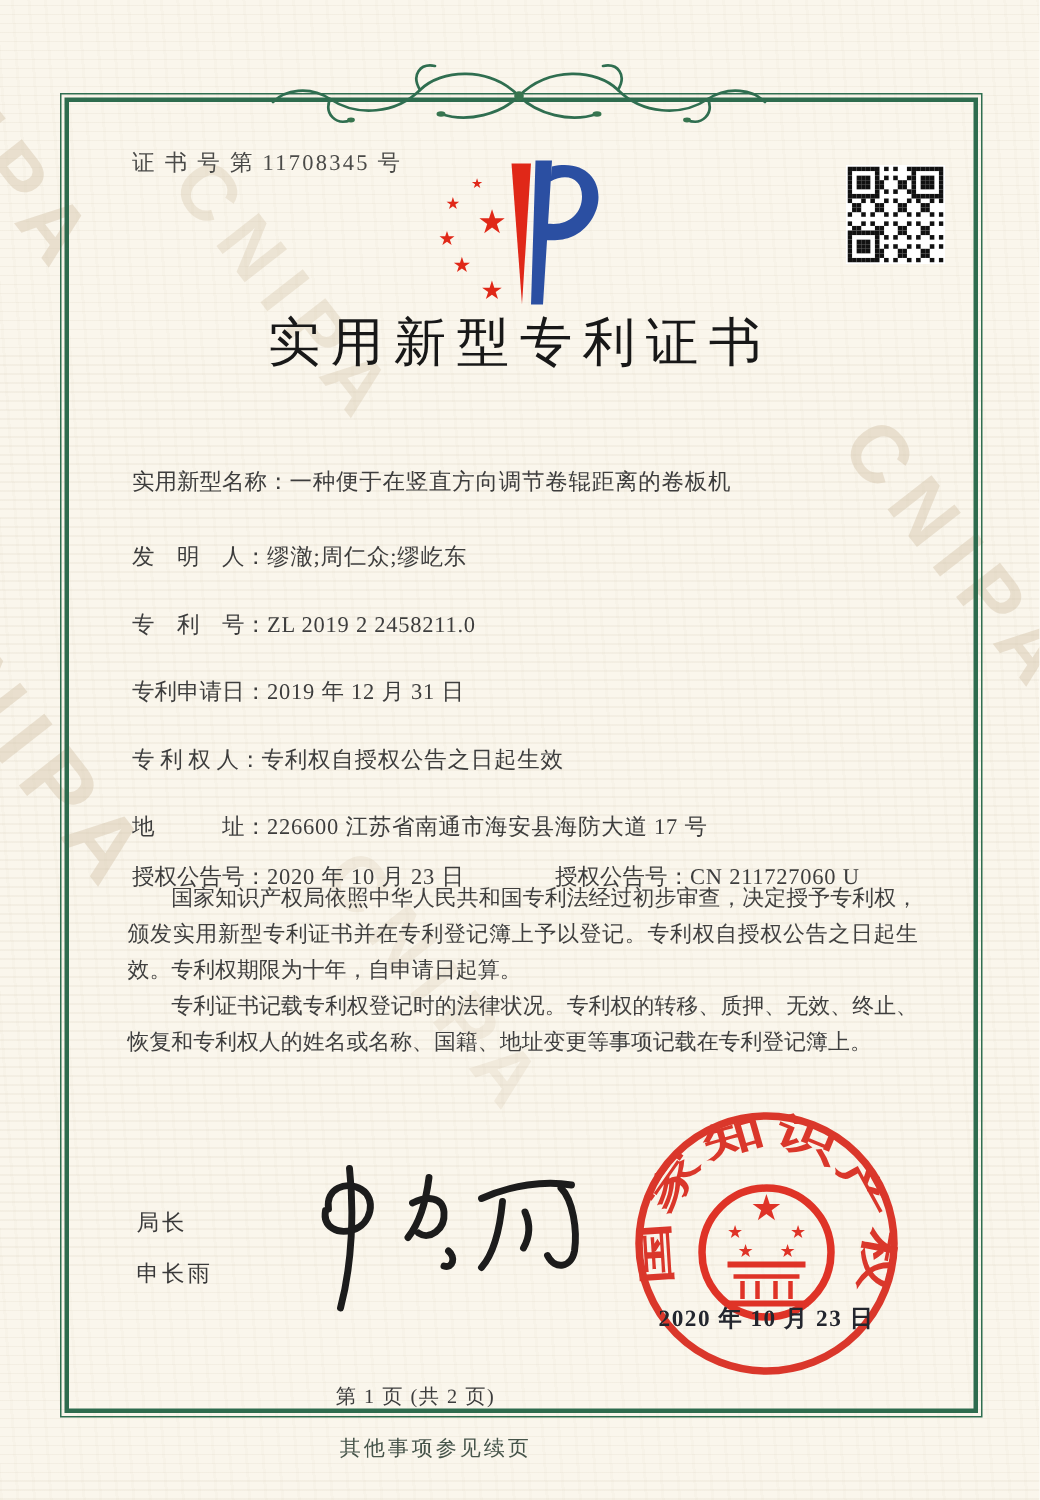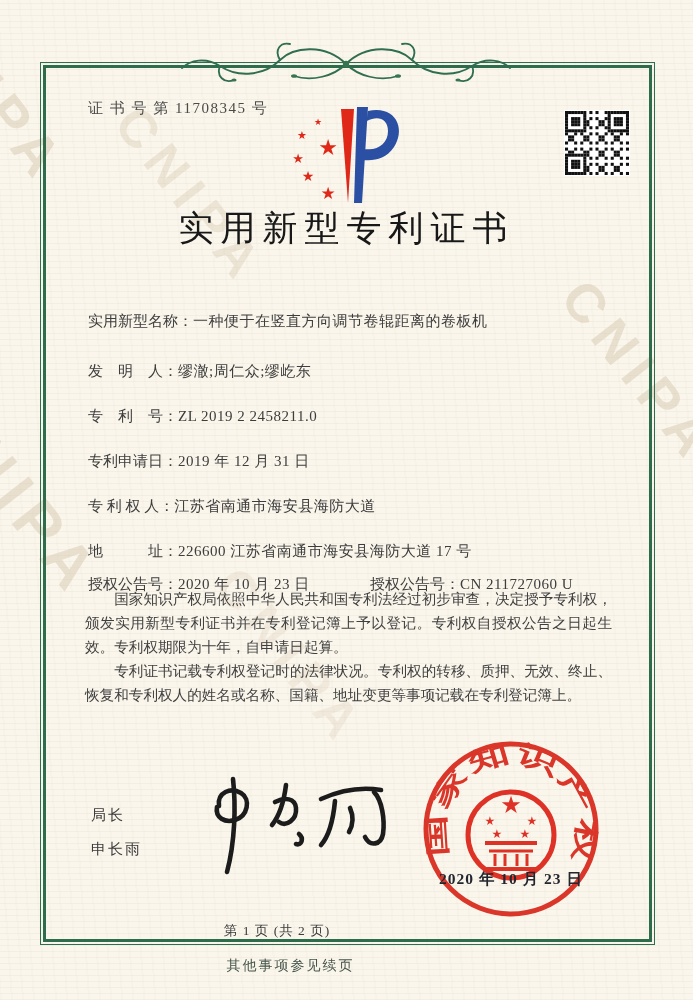--- a/index.html
+++ b/index.html
@@ -299,21 +299,21 @@
   <div class="frow" style="left:88px;top:340px;">
     <span class="flabel">发　明　人：</span><span class="fvalue">缪澈;周仁众;缪屹东</span>
   </div>
   <div class="frow" style="left:88px;top:385px;">
     <span class="flabel">专　利　号：</span><span class="fvalue">ZL 2019 2 2458211.0</span>
   </div>
   <div class="frow" style="left:88px;top:430px;">
     <span class="flabel">专利申请日：</span><span class="fvalue">2019 年 12 月 31 日</span>
   </div>
   <div class="frow" style="left:88px;top:475px;">
-    <span class="flabel">专 利 权 人：</span><span class="fvalue">江苏省南通市海安县海防大道</span>
+    <span class="flabel">专 利 权 人：</span><span class="fvalue">专利权自授权公告之日起生效</span>
   </div>
   <div class="frow" style="left:88px;top:520px;">
     <span class="flabel">地　　　址：</span><span class="fvalue">226600 江苏省南通市海安县海防大道 17 号</span>
   </div>
   <div class="frow" style="left:88px;top:553px;">
     <span class="flabel">授权公告号：</span><span class="fvalue">2020 年 10 月 23 日</span>
   </div>
   <div class="frow" style="left:370px;top:553px;">
     <span class="flabel">授权公告号：</span><span class="fvalue">CN 211727060 U</span>
   </div>

